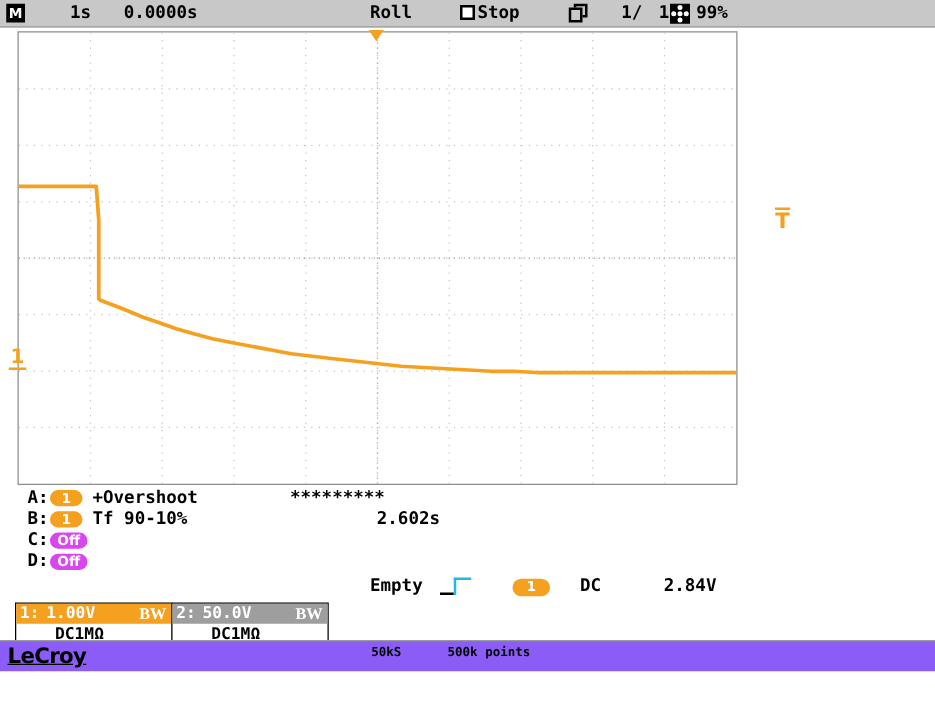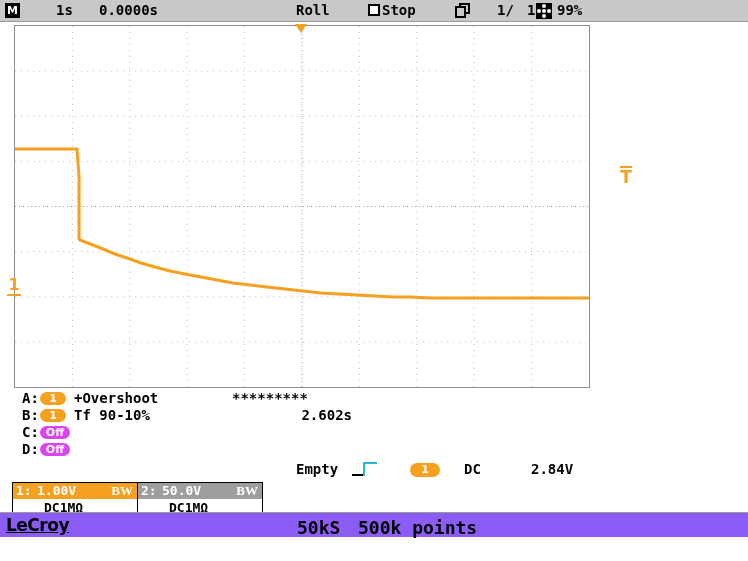--- a/index.html
+++ b/index.html
@@ -290,21 +290,21 @@
     font-size: 17px;
     font-weight: bold;
     font-family: "DejaVu Sans", sans-serif;
     color: #000;
     text-decoration: underline;
     letter-spacing: -0.5px;
   }
   .bottombar .b {
     position: absolute;
     top: 4px;
-    font-size: 18px;
+    font-size: 10px;
     font-weight: bold;
     color: #000;
     white-space: nowrap;
   }
 </style>
 </head>
 <body>
 
 <div id="app">
 

